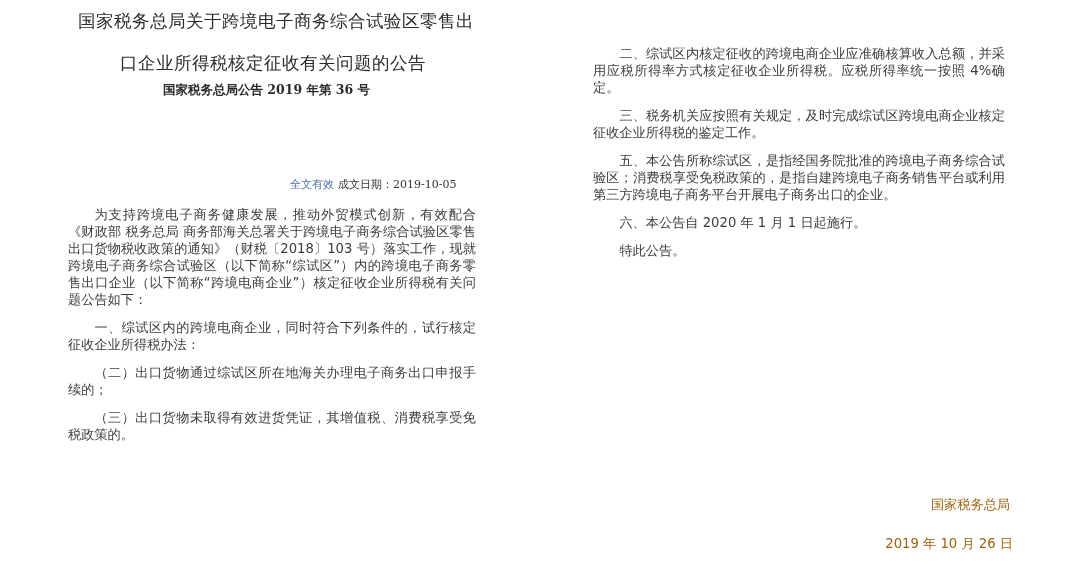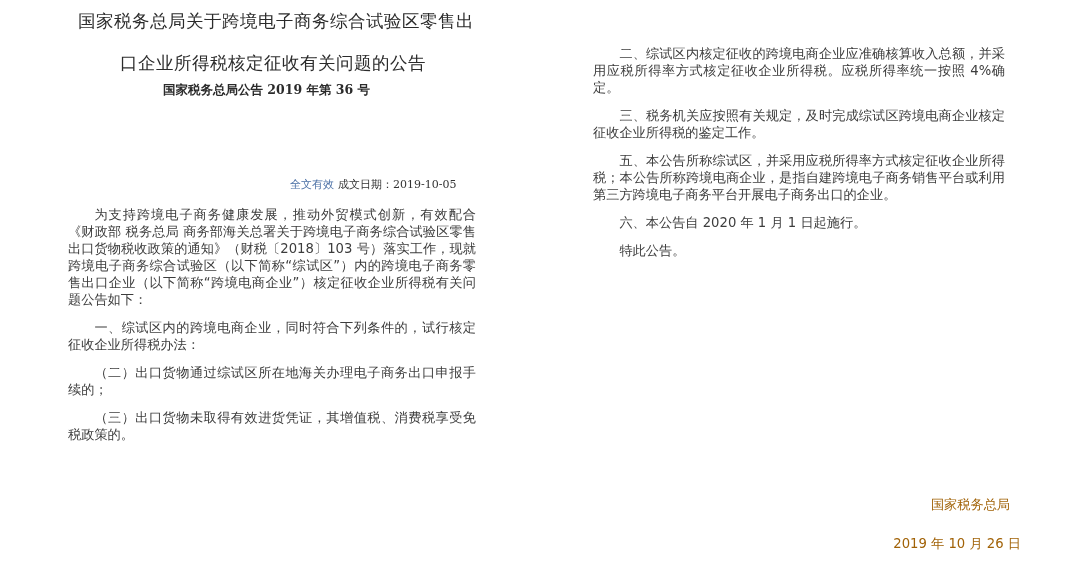--- a/index.html
+++ b/index.html
@@ -71,21 +71,21 @@
     .right-body { left: 8px; top: 45px; width: 412px; }
     .right-body .para + .para { margin-top: 11px; }
 
     .signature {
       position: absolute;
       font-size: 13.2px;
       color: #a16207;
       white-space: nowrap;
     }
     .sig-org { right: 15px; top: 496px; }
-    .sig-date { right: 4px; top: 535px; text-align: center; }
+    .sig-date { right: 12px; top: 535px; text-align: center; }
   </style>
 </head>
 <body>
 
 <div class="page page-left">
   <div class="title title-line1">国家税务总局关于跨境电子商务综合试验区零售出</div>
   <div class="title title-line2">口企业所得税核定征收有关问题的公告</div>
   <div class="doc-number">国家税务总局公告 2019 年第 36 号</div>
 
   <div class="meta-line">
@@ -97,20 +97,20 @@
     <p class="para">一、综试区内的跨境电商企业，同时符合下列条件的，试行核定征收企业所得税办法：</p>
     <p class="para">（二）出口货物通过综试区所在地海关办理电子商务出口申报手续的；</p>
     <p class="para">（三）出口货物未取得有效进货凭证，其增值税、消费税享受免税政策的。</p>
   </div>
 </div>
 
 <div class="page page-right">
   <div class="body-text right-body">
     <p class="para">二、综试区内核定征收的跨境电商企业应准确核算收入总额，并采用应税所得率方式核定征收企业所得税。应税所得率统一按照 4%确定。</p>
     <p class="para">三、税务机关应按照有关规定，及时完成综试区跨境电商企业核定征收企业所得税的鉴定工作。</p>
-    <p class="para">五、本公告所称综试区，并采用应税所得率方式核定征收企业所得税；本公告所称跨境电商企业，是指自建跨境电子商务销售平台或利用第三方跨境电子商务平台开展电子商务出口的企业。</p>
+    <p class="para">五、本公告所称综试区，是指经国务院批准的跨境电子商务综合试验区；消费税享受免税政策的，是指自建跨境电子商务销售平台或利用第三方跨境电子商务平台开展电子商务出口的企业。</p>
     <p class="para">六、本公告自 2020 年 1 月 1 日起施行。</p>
     <p class="para">特此公告。</p>
   </div>
 
   <div class="signature sig-org">国家税务总局</div>
   <div class="signature sig-date">2019 年 10 月 26 日</div>
 </div>
 
 </body></html>

